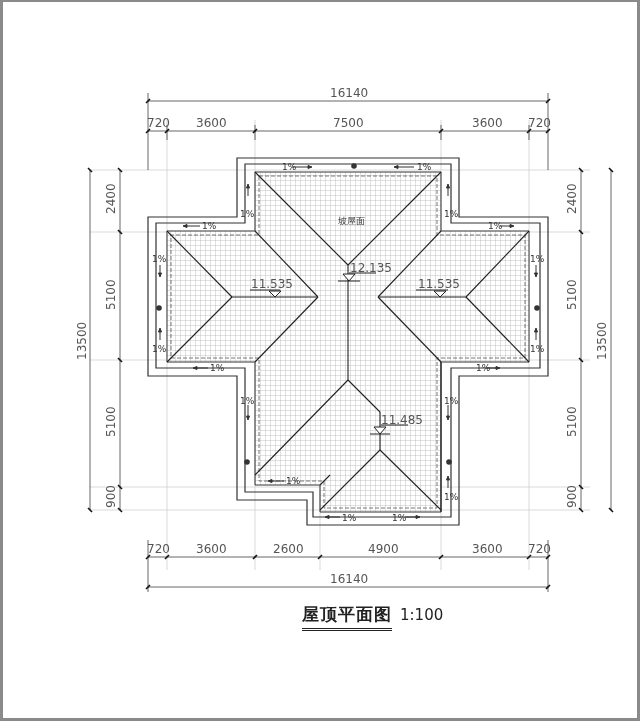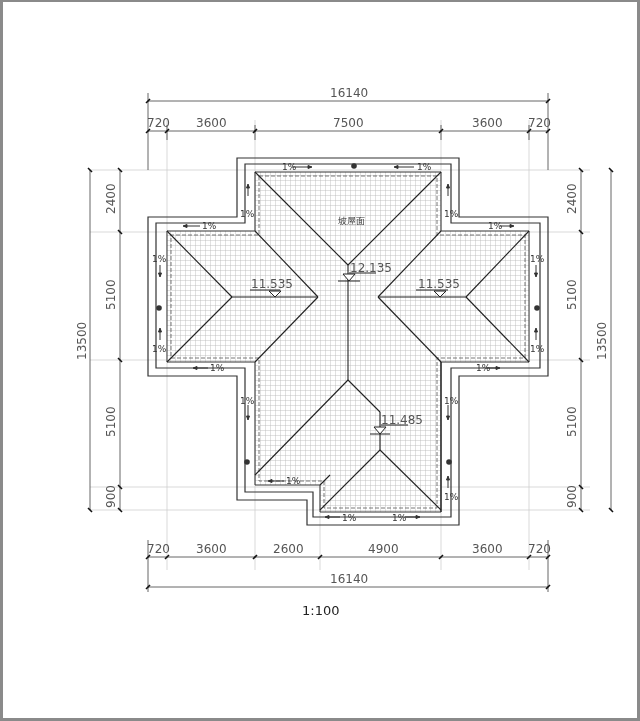--- a/index.html
+++ b/index.html
@@ -3,21 +3,21 @@
 <meta charset="utf-8">
 <style>
   html, body { margin:0; padding:0; background:#ffffff; }
   body { width:640px; height:721px; position:relative; overflow:hidden; font-family:"Liberation Sans", sans-serif; }
   .frame { position:absolute; left:0; top:0; width:636px; height:717px; border-top:2px solid #8a8a8a; border-left:3px solid #8a8a8a; border-right:3px solid #8a8a8a; border-bottom:3px solid #8a8a8a; box-sizing:border-box; width:640px; height:721px; }
   svg { position:absolute; left:0; top:0; }
   .dimtxt { font-family:"DejaVu Sans", sans-serif; font-size:12px; fill:#555; }
   .smalltxt { font-family:"DejaVu Sans", sans-serif; font-size:9px; fill:#333; }
   .title-wrap { position:absolute; left:302px; top:603px; display:flex; align-items:baseline; }
   .title { font-family:"DejaVu Sans", sans-serif; font-size:17px; font-weight:bold; color:#222; letter-spacing:1px; border-bottom:3px double #222; padding-bottom:2px; }
-  .scale { font-family:"DejaVu Sans", sans-serif; font-size:13px; color:#222; }
+  .scale { font-family:"DejaVu Sans", sans-serif; font-size:15px; color:#222; margin-left:8px; }
 </style>
 </head>
 <body>
 
 <div class="frame"></div>
 
 <svg width="640" height="721" viewBox="0 0 640 721">
   <defs>
     <pattern id="tile" width="5" height="5" patternUnits="userSpaceOnUse">
       <rect width="5" height="5" fill="#ffffff"></rect>
@@ -251,14 +251,15 @@
       <line x1="609" y1="508" x2="613" y2="512"></line>
   </g>
   <text class="dimtxt" transform="translate(576,214) rotate(-90)">2400</text>
   <text class="dimtxt" transform="translate(576,310) rotate(-90)">5100</text>
   <text class="dimtxt" transform="translate(576,437) rotate(-90)">5100</text>
   <text class="dimtxt" transform="translate(576,508) rotate(-90)">900</text>
   <text class="dimtxt" transform="translate(606,360) rotate(-90)">13500</text>
 </svg>
 
 <div class="title-wrap">
+  <span class="title">屋顶平面图</span>
   <span class="scale">1:100</span>
 </div>
 
 </body></html>

